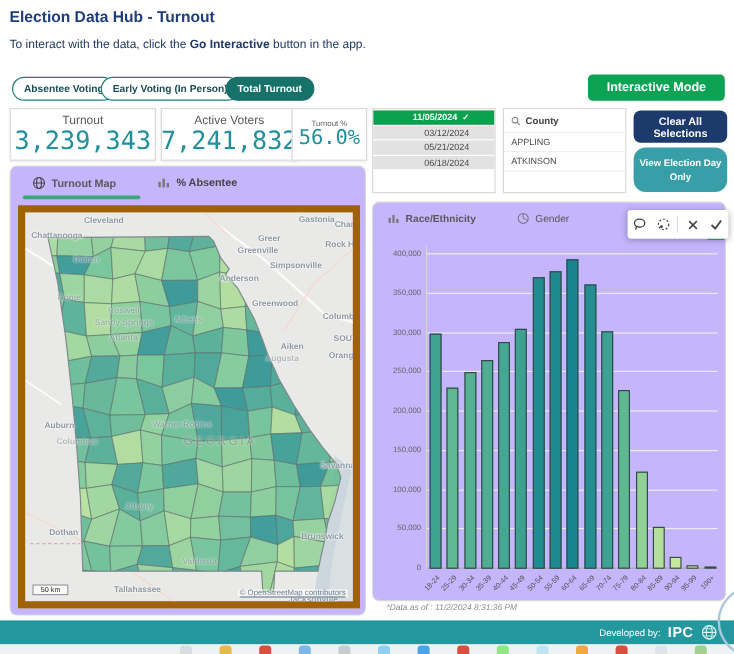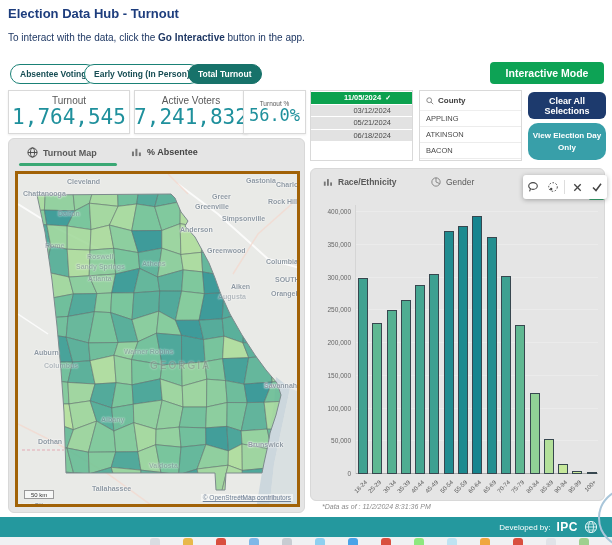--- a/index.html
+++ b/index.html
@@ -38,27 +38,27 @@
   .lb-row .chk { margin-left:4px; font-size:7px; }
   .lb-row2 { height:16px; font-size:7.5px; display:flex; align-items:center; padding:0 6px;
              background:#fff; color:#4a4a4a; border-bottom:1px solid #ececec; cursor:pointer; }
 
   .btn-clear { left:528px; top:92px; width:78px; height:27px; background:#1d3a6d; border:none; border-radius:6px;
                color:#fff; font-size:9px; font-weight:bold; cursor:pointer; }
   .btn-view  { left:528px; top:123px; width:78px; height:37px; background:#389fa9; border:none; border-radius:10px;
                color:#fff; font-size:8px; font-weight:bold; cursor:pointer; line-height:1.4; }
 
   
-  .card { background:#e5e5e5; border:1px solid #d8d8d8; border-radius:6px;padding-left:24px; }
+  .card { background:#c4b5fd; border:1px solid #d8d8d8; border-radius:6px;padding-left:24px; }
   .tab { display:flex; align-items:center; gap:5px; font-size:9px; color:#595959; font-weight:bold; cursor:pointer; }
   .tab svg { flex:0 0 auto; }
   .tab-underline { height:3px; background:#3aa874; border-radius:2px; }
 
   
-  .map-wrap { left:6px; top:32px; width:285px; height:336px; background:#e9eae7; border:3px solid #a16207; overflow:hidden; }
+  .map-wrap { left:6px; top:32px; width:285px; height:336px; background:#e9eae7; border:6px solid #a16207; overflow:hidden; }
   .city { position:absolute; font-size:7px; font-weight:bold; color:#8e99a3; white-space:nowrap;
           text-shadow:0 0 2px #fff,0 0 2px #fff; pointer-events:none; }
   .city.inside { opacity:.6; }
   .state-name { position:absolute; font-size:10px; font-weight:bold; color:#8f9b92; letter-spacing:2px; opacity:.6;
           text-shadow:0 0 2px #fff; }
   .map-scale { position:absolute; left:6px; bottom:5px; border:1px solid #999; background:rgba(255,255,255,.65);
           font-size:6px; color:#333; padding:0 6px; height:9px; line-height:8px; }
   .map-attrib { position:absolute; right:4px; bottom:3px; font-size:6.5px; color:#708096; text-decoration:underline;
           background:rgba(255,255,255,.55); padding:0 2px; }
 
@@ -92,21 +92,21 @@
   <span>To interact with the data, click the </span><b>Go Interactive</b><span> button in the app.</span>
 </div>
 
 <div class="abs chip" style="left:10px;">Absentee Voting</div>
 <div class="abs chip" style="left:84px;">Early Voting (In Person)</div>
 <div class="abs chip active" style="left:188px;">Total Turnout</div>
 <button class="abs btn-interactive">Interactive Mode</button>
 
 <div class="abs kpi" style="left:8px; width:122px;">
   <div class="lbl">Turnout</div>
-  <div class="val">1,764,545</div>
+  <div class="val">3,239,343</div>
 </div>
 <div class="abs kpi" style="left:134px; width:114px;">
   <div class="lbl">Active Voters</div>
   <div class="val">7,241,832</div>
 </div>
 <div class="abs kpi small" style="left:243px; width:63px;">
   <div class="lbl">Turnout %</div>
   <div class="val">56.0%</div>
 </div>
 
@@ -123,21 +123,20 @@
   <div class="hdr">
     <svg width="8" height="8" viewBox="0 0 10 10">
         <circle cx="4" cy="4" r="3" fill="none" stroke="#888" stroke-width="1.2"></circle>
         <line x1="6.2" y1="6.2" x2="9" y2="9" stroke="#888" stroke-width="1.2"></line>
       </svg>
     <span>County</span>
   </div>
   <div id="county-rows">
       <div class="lb-row2">APPLING</div>
       <div class="lb-row2">ATKINSON</div>
-      <div class="lb-row2">BACON</div>
     </div>
 </div>
 
 <button class="abs btn-clear">Clear All Selections</button>
 <button class="abs btn-view">View Election Day Only</button>
 
 <div class="abs card" style="left:8px; top:138px; width:297px; height:375px;">
   <div class="abs tab" style="left:18px; top:8px;">
     <svg width="11" height="11" viewBox="0 0 12 12">
         <circle cx="6" cy="6" r="5" fill="none" stroke="#444" stroke-width="1"></circle>

